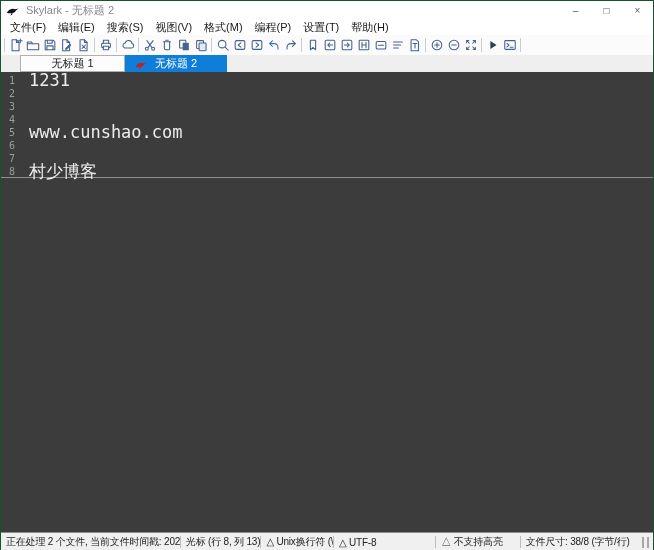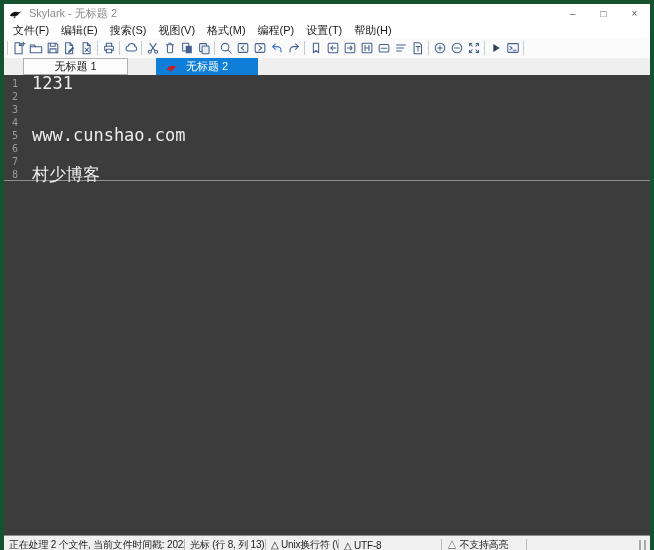--- a/index.html
+++ b/index.html
@@ -1,38 +1,38 @@
 <!DOCTYPE html>
 <html><head>
 <meta charset="utf-8">
 <style>
   * { margin:0; padding:0; box-sizing:border-box; }
   html,body { width:654px; height:550px; overflow:hidden; background:#e5e5e5;}
-  .window { width:654px; height:550px; background:#701a75; font-family:"Liberation Sans",sans-serif; display:flex; flex-direction:column; border:4px solid #14532d;}
+  .window { width:654px; height:550px; background:#701a75; font-family:"Liberation Sans",sans-serif; display:flex; flex-direction:column; border:1px solid #14532d;}
 
   
   .titlebar { height:19px; display:flex; align-items:center; padding-left:5px; background:#ffffff; flex:0 0 auto;}
   .titlebar .app-ic { width:14px; height:12px; margin-right:6px; }
   .titlebar .title { font-size:11px; color:#8a8a8a; }
   .win-controls { margin-left:auto; display:flex; height:100%; }
   .win-btn { width:31px; height:100%; display:flex; align-items:center; justify-content:center; font-size:10px; color:#5a5a5a; cursor:default;}
 
   
   .menubar { height:15px; display:flex; align-items:center; padding-left:3px; background:#ffffff; flex:0 0 auto;}
   .menu-item { font-size:11px; color:#1a1a1a; padding:0 6px; }
 
   
   .toolbar { height:20px; display:flex; align-items:center; background:#fbfbfb; padding-left:1px; flex:0 0 auto;}
   .tbtn { width:17px; height:18px; display:flex; align-items:center; justify-content:center; }
   .tsep { width:1px; height:14px; background:#c6cdd5; margin:0 2px; }
 
   
   .tabbar { height:17px; background:#efefef; display:flex; align-items:stretch; padding-left:19px; flex:0 0 auto;}
   .tab { width:105px; position:relative; display:flex; align-items:center; justify-content:center; font-size:11px; color:#222; background:#fcfcfc; border:1px solid #b0b0b0; cursor:default;}
-  .tab.active { width:102px; background:#0e7ed8; border:1px solid #0e7ed8; color:#ffffff;margin-left:28px; }
+  .tab.active { width:102px; background:#0e7ed8; border:1px solid #0e7ed8; color:#ffffff; }
   .tab .mod-ic { position:absolute; left:9px; top:3.5px; }
 
   
   .editor { height:460px; background:#3c3c3c; font-family:"DejaVu Sans Mono",monospace; padding-top:2px; overflow:hidden; flex:0 0 auto;}
   .line { display:flex; height:13px; line-height:13px; width:100%; }
   .line .ln { width:28px; padding-left:8px; font-size:10px; color:#9c9c9c; flex:0 0 auto;}
   .line .code { font-size:17px; color:#ececec; white-space:pre; flex:1 1 auto;}
   .line.current { border-bottom:1px solid #8f8f8f; }
 
   
@@ -304,19 +304,20 @@
       <div class="sect" style="width: 180px;">正在处理 2 个文件, 当前文件时间戳: 2022</div>
       <div class="ssep"></div>
       <div class="sect" style="width: 80px;">光标 (行 8, 列 13)</div>
       <div class="ssep"></div>
       <div class="sect" style="width: 72px;">△ Unix换行符 (\n)</div>
       <div class="ssep"></div>
       <div class="sect" style="width: 102px;">△ UTF-8</div>
       <div class="ssep"></div>
       <div class="sect" style="width: 84px;">△ 不支持高亮</div>
       <div class="ssep"></div>
+      <div class="sect" style="width: 122px;">文件尺寸: 38/8 (字节/行)</div>
       <div class="grip">
         <i></i>
         <i></i>
       </div>
     </div>
 
 </div>
 
 </body></html>

